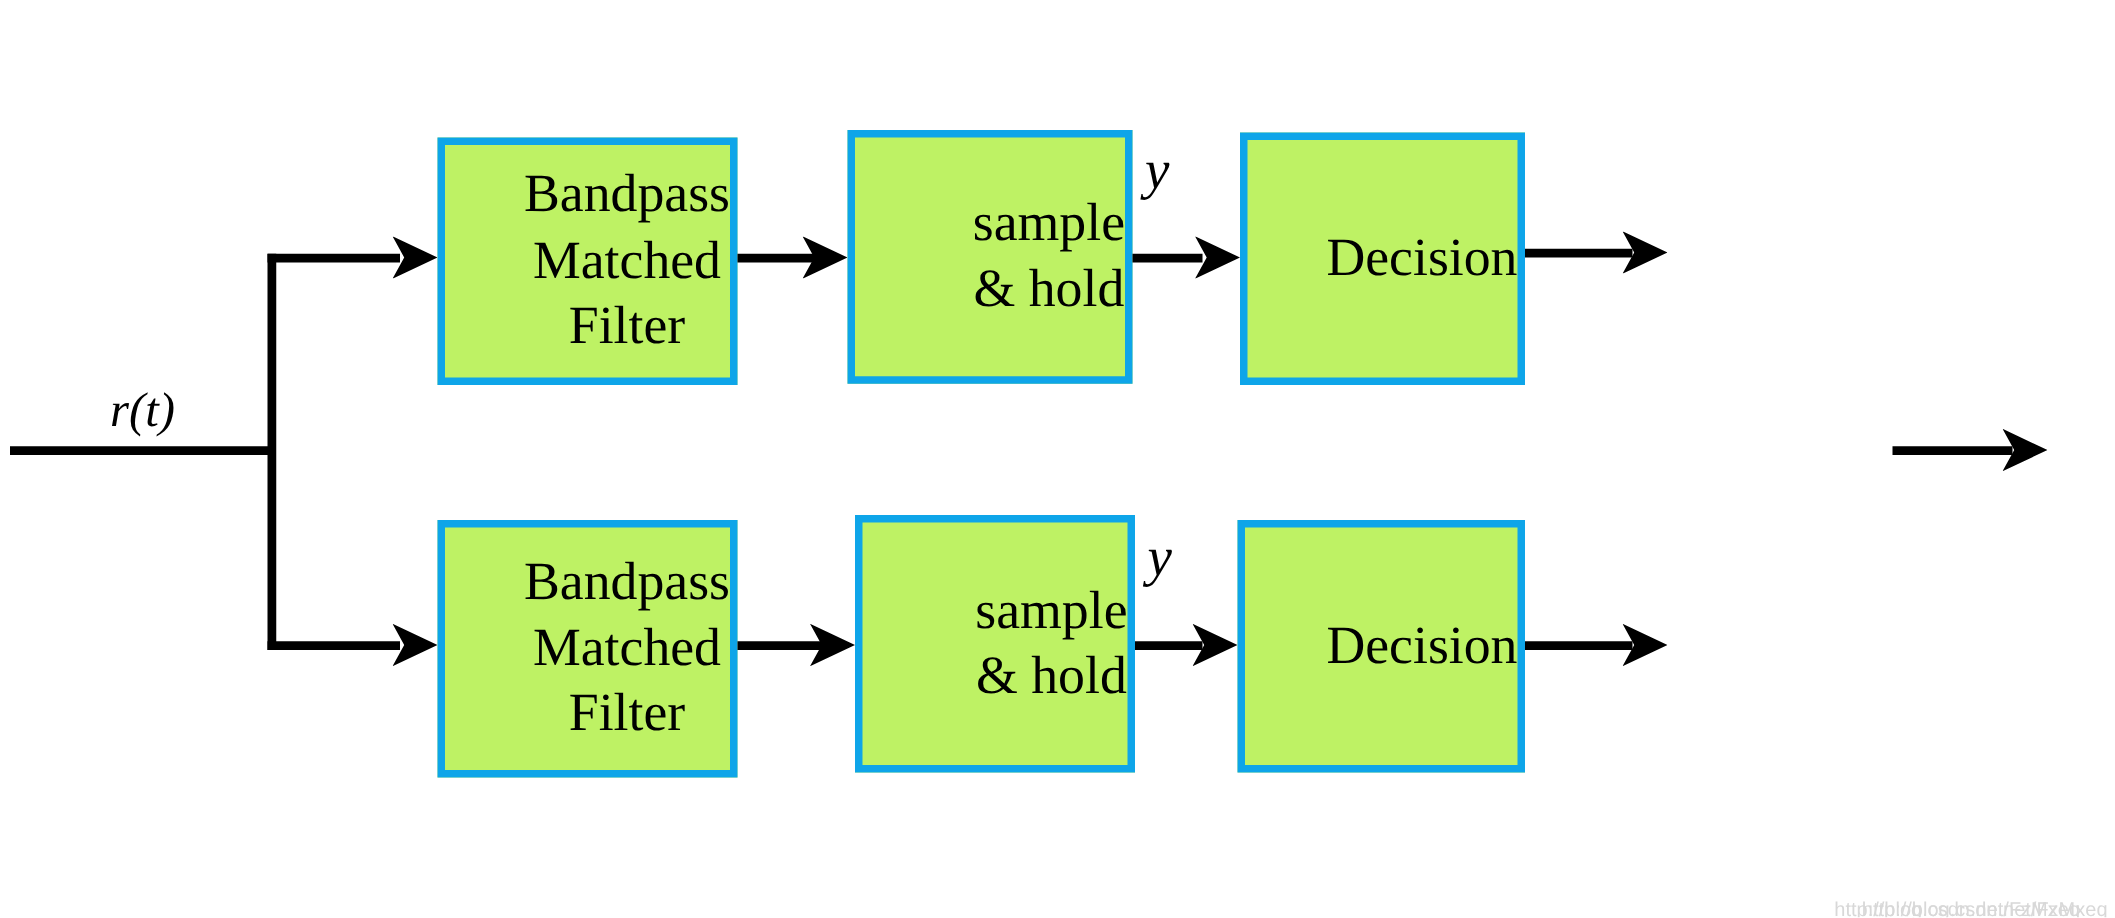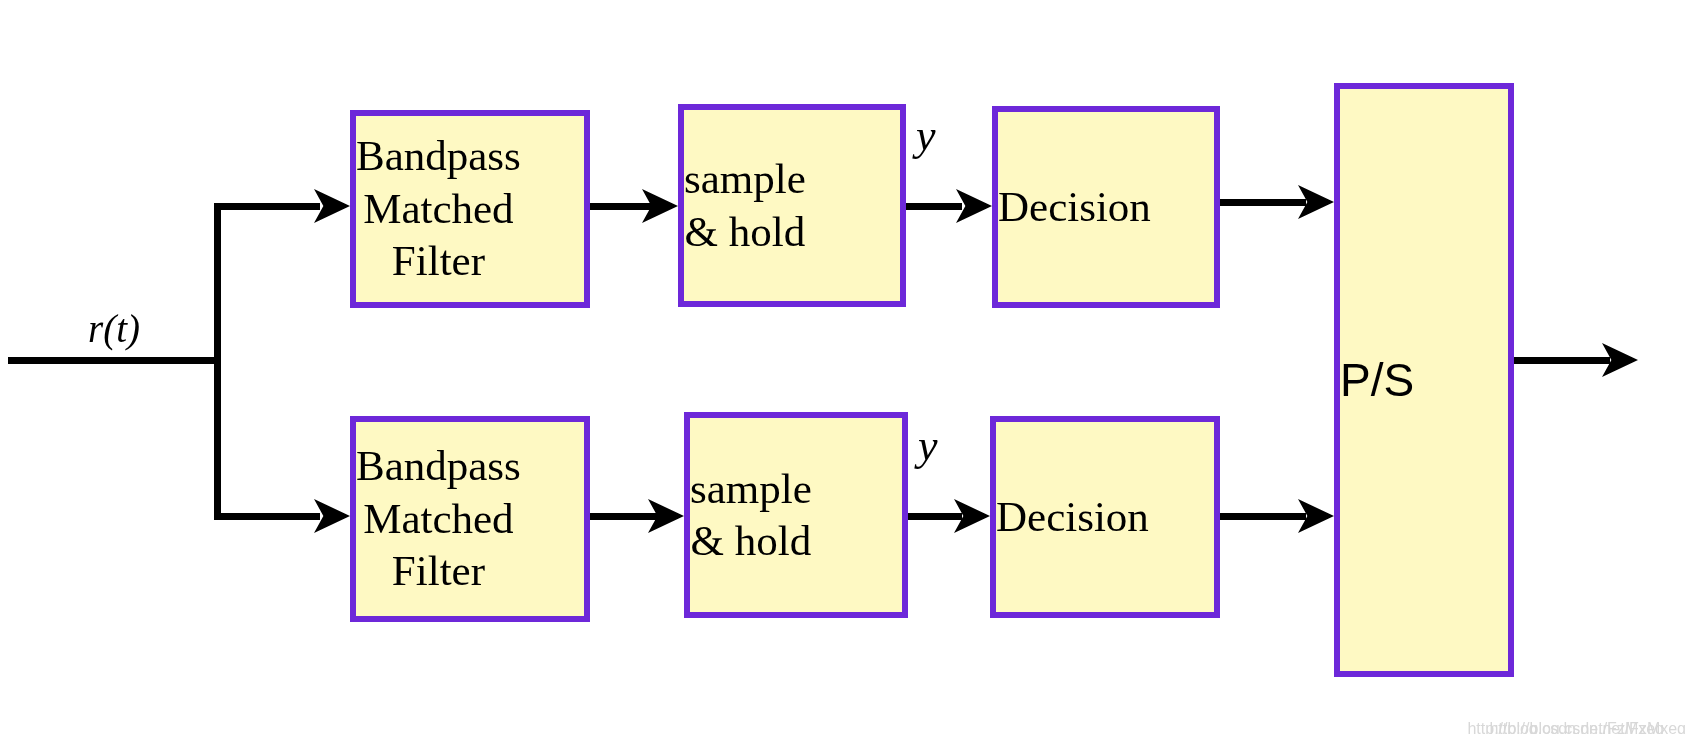--- a/index.html
+++ b/index.html
@@ -11,25 +11,25 @@
     position: relative;
     width: 1692px;
     height: 734px;
     background: #ffffff;
     overflow: hidden;
     font-family: "Liberation Serif", serif;
   }
   .box {
     position: absolute;
     box-sizing: border-box;
-    border: 6px solid #6d28d9;
-    background: #fef9c3;
+    border: 6px solid #0ea5e9;
+    background: #bef264;
     display: flex;
     align-items: center;
-    justify-content: flex-start;
+    justify-content: flex-end;
     text-align: center;
   }
   .box-label {
     white-space: pre-line;
     font-size: 43px;
     line-height: 1.22;
     color: #000000;
     font-family: "Liberation Serif", serif;
   }
   .ps-label {
@@ -135,23 +135,20 @@
   <div class="line" style="left:908px; top:513px; width:54px; height:7px;"></div>
   <div class="arrowhead" style="left:954px; top:499px;"></div>
 
   <div class="box" style="left:990px; top:416px; width:230px; height:202px;">
     <span class="box-label">Decision</span>
   </div>
 
   <div class="line" style="left:1220px; top:513px; width:86px; height:7px;"></div>
   <div class="arrowhead" style="left:1298px; top:499px;"></div>
 
-  <div class="box" style="left:1334px; top:83px; width:180px; height:594px;">
-    <span class="ps-label">P/S</span>
-  </div>
 
   <div class="line" style="left:1514px; top:357px; width:96px; height:7px;"></div>
   <div class="arrowhead" style="left:1602px; top:343px;"></div>
 
   <div class="watermark-wrap">
     <span class="watermark copy-b">http://blog.csdn.net/FzMxeq</span>
     <span class="watermark copy-a">http://blog.csdn.net/FzMxeq</span>
   </div>
 
 </div>

